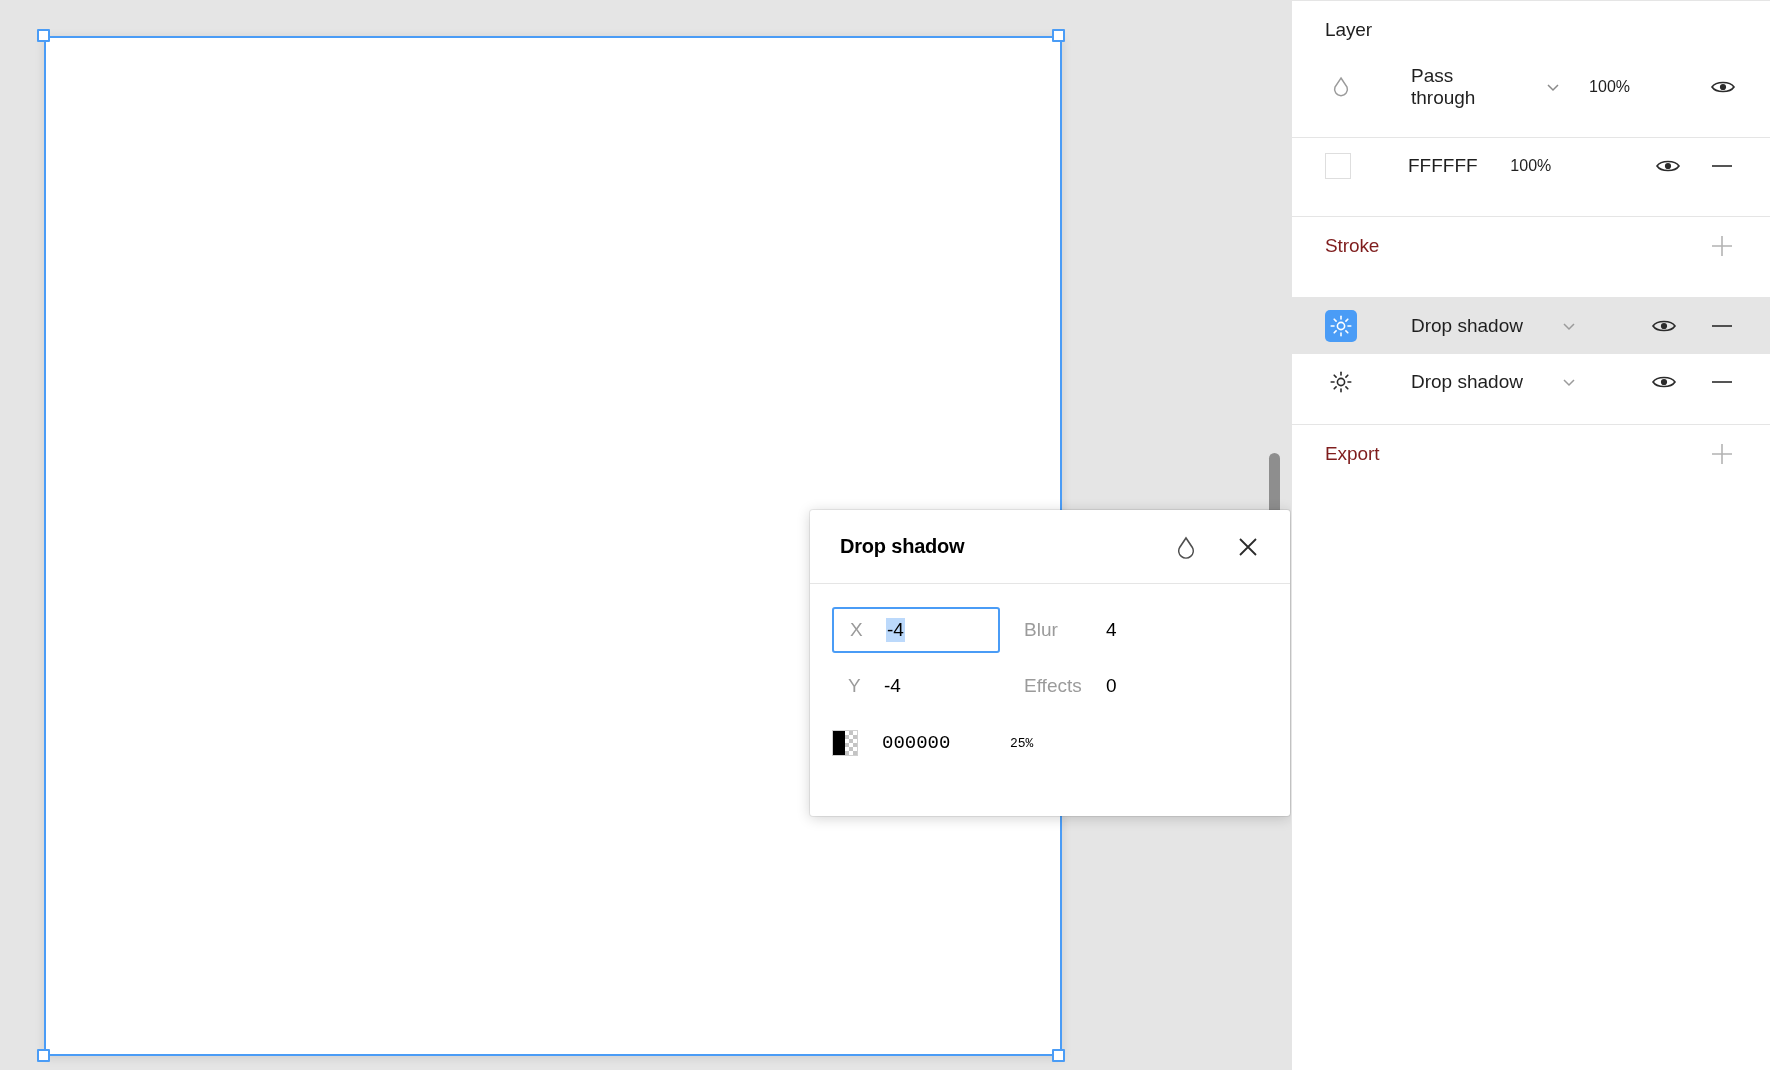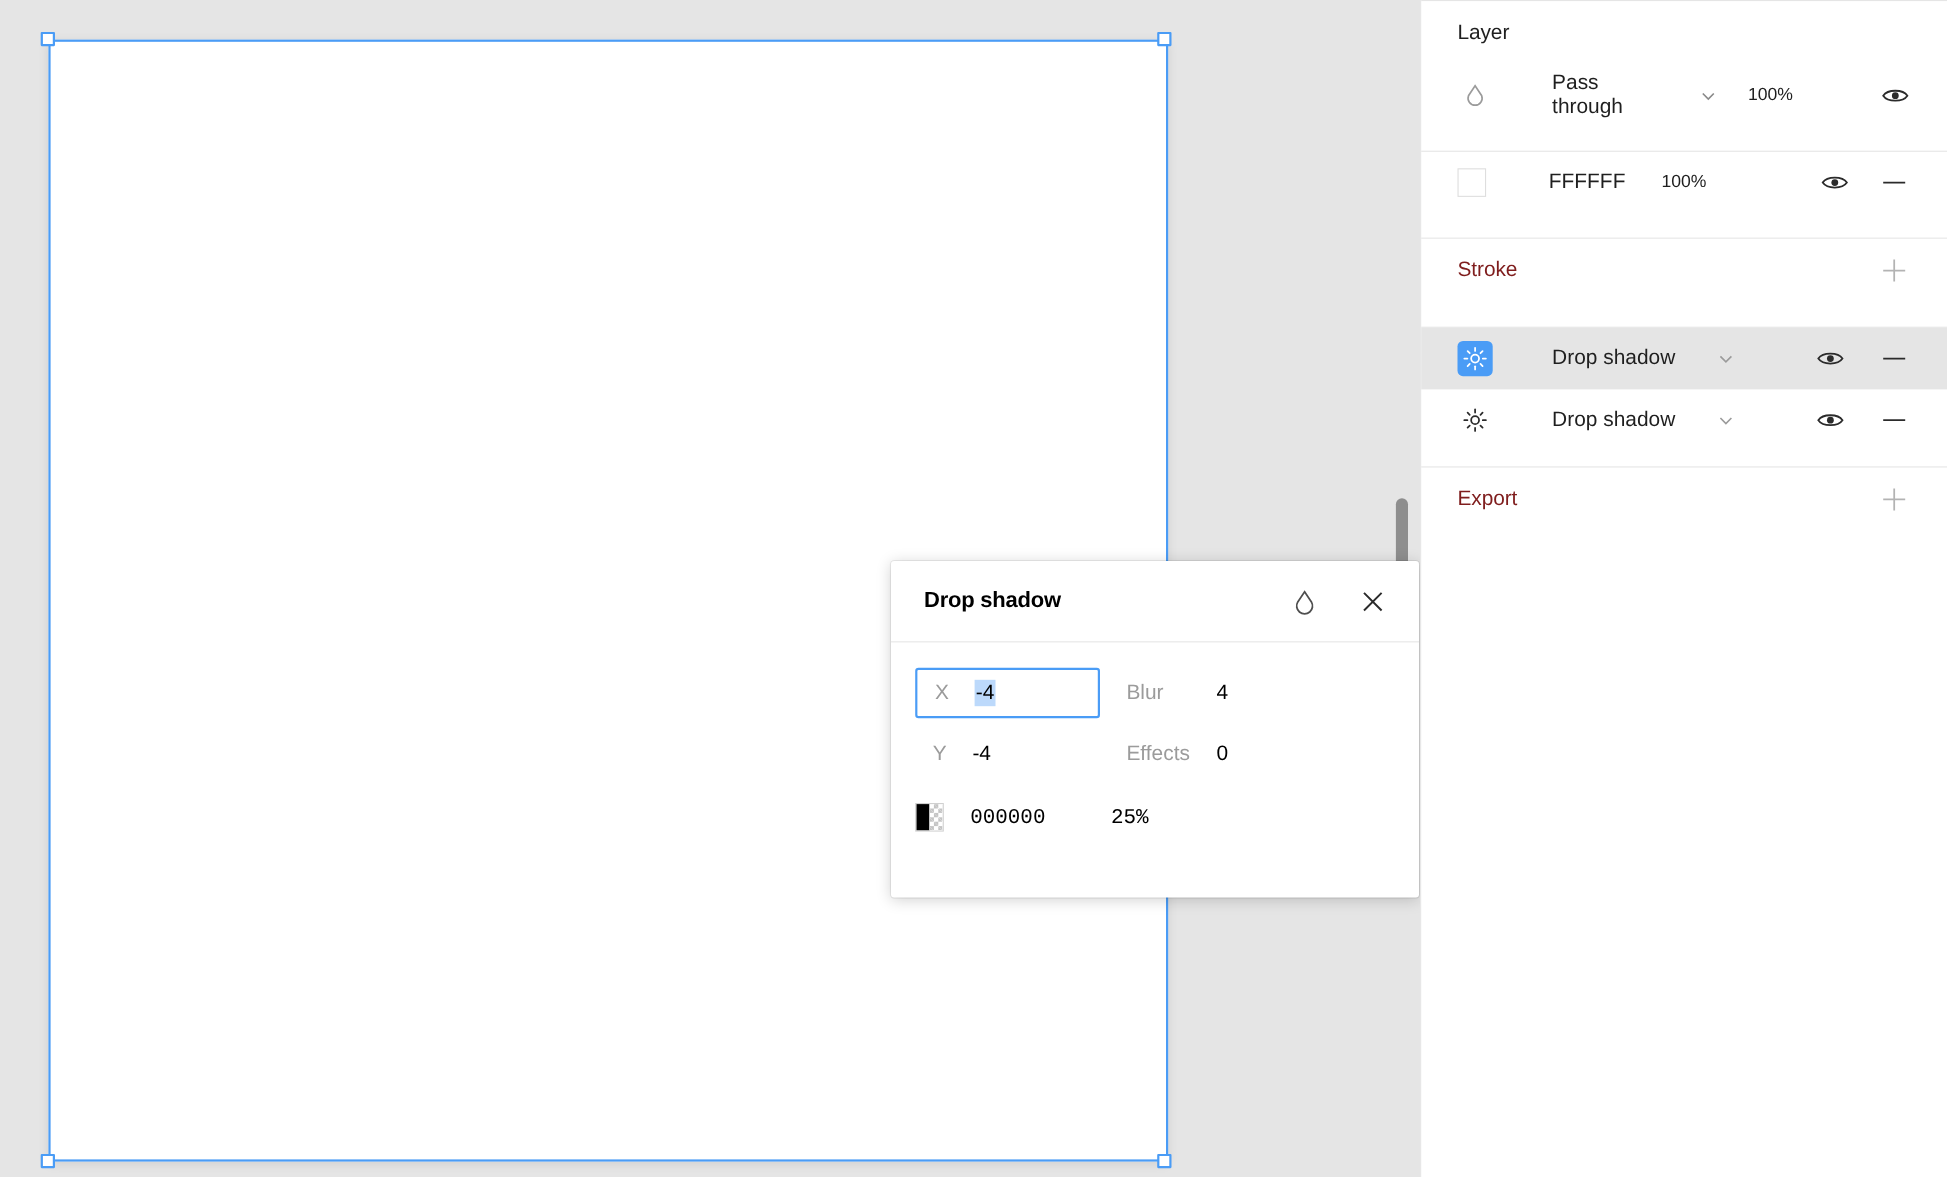--- a/index.html
+++ b/index.html
@@ -126,21 +126,21 @@
   .swatch-alpha {
     width: 50%; height: 100%;
     background-image:
       linear-gradient(45deg, #c4c4c4 25%, transparent 25%, transparent 75%, #c4c4c4 75%),
       linear-gradient(45deg, #c4c4c4 25%, transparent 25%, transparent 75%, #c4c4c4 75%);
     background-size: 8px 8px;
     background-position: 0 0, 4px 4px;
     background-color: #ffffff;
   }
   .color-hex { font-size: 19px; color: #000000; width: 128px; }
-  .color-opacity { font-size: 19px; color: #000000; }
+  .color-opacity { font-size: 13px; color: #000000; }
 
   
   .right-panel {
     position: absolute;
     left: 1291px; top: 0;
     width: 479px; height: 1070px;
     background: #ffffff;
     border-left: 1px solid #e5e5e5;
   }
   .panel-topline {

